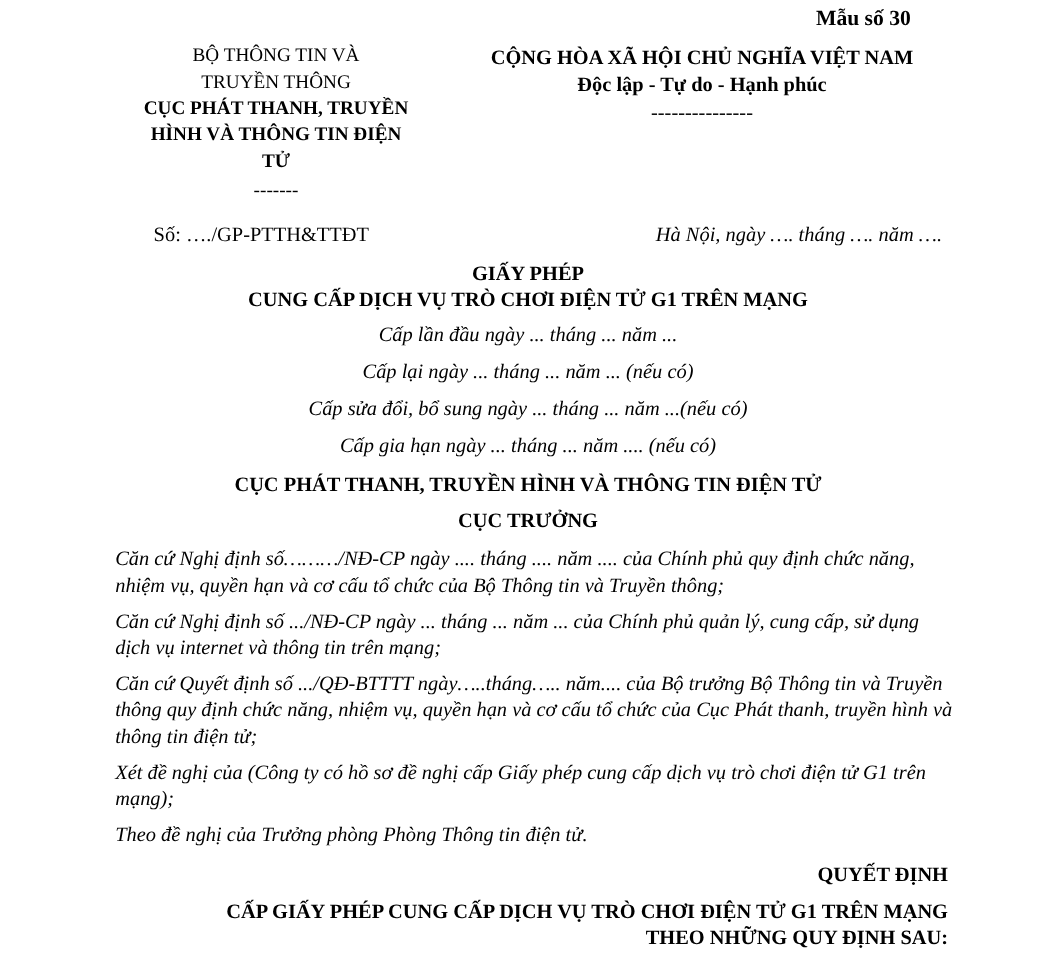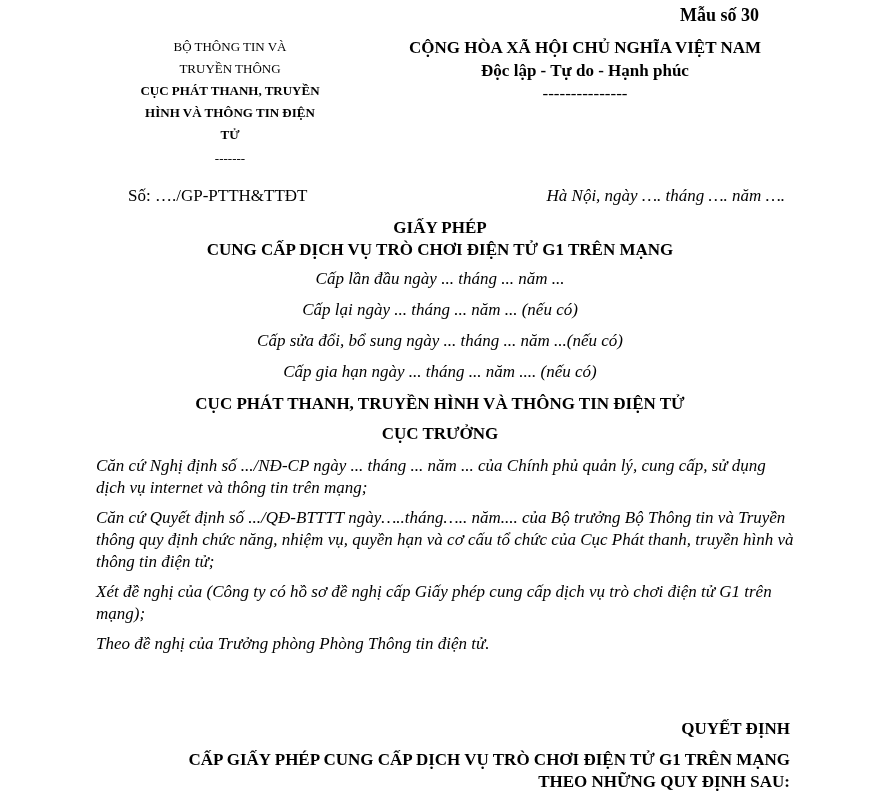--- a/index.html
+++ b/index.html
@@ -5,21 +5,21 @@
   html, body { margin: 0; padding: 0; background: #ffffff; }
   body {
     width: 881px; height: 800px; overflow: hidden; position: relative;
     font-family: "Liberation Serif", "DejaVu Serif", serif;
     color: #000000;
   }
   .abs { position: absolute; }
 
   #form-number { top: 5px; left: 680px; width: 119px; text-align: left; font-size: 18px; font-weight: bold; }
 
-  #issuer-block { top: 36px; left: 90px; width: 280px; font-size: 13px; line-height: 22px; text-align: center; }
+  #issuer-block { top: 36px; left: 90px; width: 280px; font-size: 16px; line-height: 22px; text-align: center; }
   #issuer-block .ministry { font-weight: normal; }
   #issuer-block .dept { font-weight: bold; }
   #issuer-block .sep { margin-top: 2px; }
 
   #nation-block { top: 36px; left: 385px; width: 400px; font-size: 17px; line-height: 23px; text-align: center; font-weight: bold; }
   #nation-block .sep { font-weight: normal; margin-top: 0px; }
 
   #doc-number { top: 186px; left: 128px; font-size: 17px; }
   #place-date { top: 186px; left: 515px; width: 270px; text-align: right; font-size: 17px; font-style: italic; }
 
@@ -71,20 +71,21 @@
   <div>Cấp sửa đổi, bổ sung ngày ... tháng ... năm ...(nếu có)</div>
   <div>Cấp gia hạn ngày ... tháng ... năm .... (nếu có)</div>
 </div>
 
 <div id="authority-block" class="abs">
   <div>CỤC PHÁT THANH, TRUYỀN HÌNH VÀ THÔNG TIN ĐIỆN TỬ</div>
   <div>CỤC TRƯỞNG</div>
 </div>
 
 <div id="basis-list" class="abs">
+  <p>Căn cứ Nghị định số………/NĐ-CP ngày .... tháng .... năm .... của Chính phủ quy định chức năng, nhiệm vụ, quyền hạn và cơ cấu tổ chức của Bộ Thông tin và Truyền thông;</p>
   <p>Căn cứ Nghị định số .../NĐ-CP ngày ... tháng ... năm ... của Chính phủ quản lý, cung cấp, sử dụng dịch vụ internet và thông tin trên mạng;</p>
   <p>Căn cứ Quyết định số .../QĐ-BTTTT ngày…..tháng….. năm.... của Bộ trưởng Bộ Thông tin và Truyền thông quy định chức năng, nhiệm vụ, quyền hạn và cơ cấu tổ chức của Cục Phát thanh, truyền hình và thông tin điện tử;</p>
   <p>Xét đề nghị của (Công ty có hồ sơ đề nghị cấp Giấy phép cung cấp dịch vụ trò chơi điện tử G1 trên mạng);</p>
   <p>Theo đề nghị của Trưởng phòng Phòng Thông tin điện tử.</p>
 </div>
 
 <div id="decision-block" class="abs">
   <div class="head">QUYẾT ĐỊNH</div>
   <div>CẤP GIẤY PHÉP CUNG CẤP DỊCH VỤ TRÒ CHƠI ĐIỆN TỬ G1 TRÊN MẠNG</div>
   <div>THEO NHỮNG QUY ĐỊNH SAU:</div>

